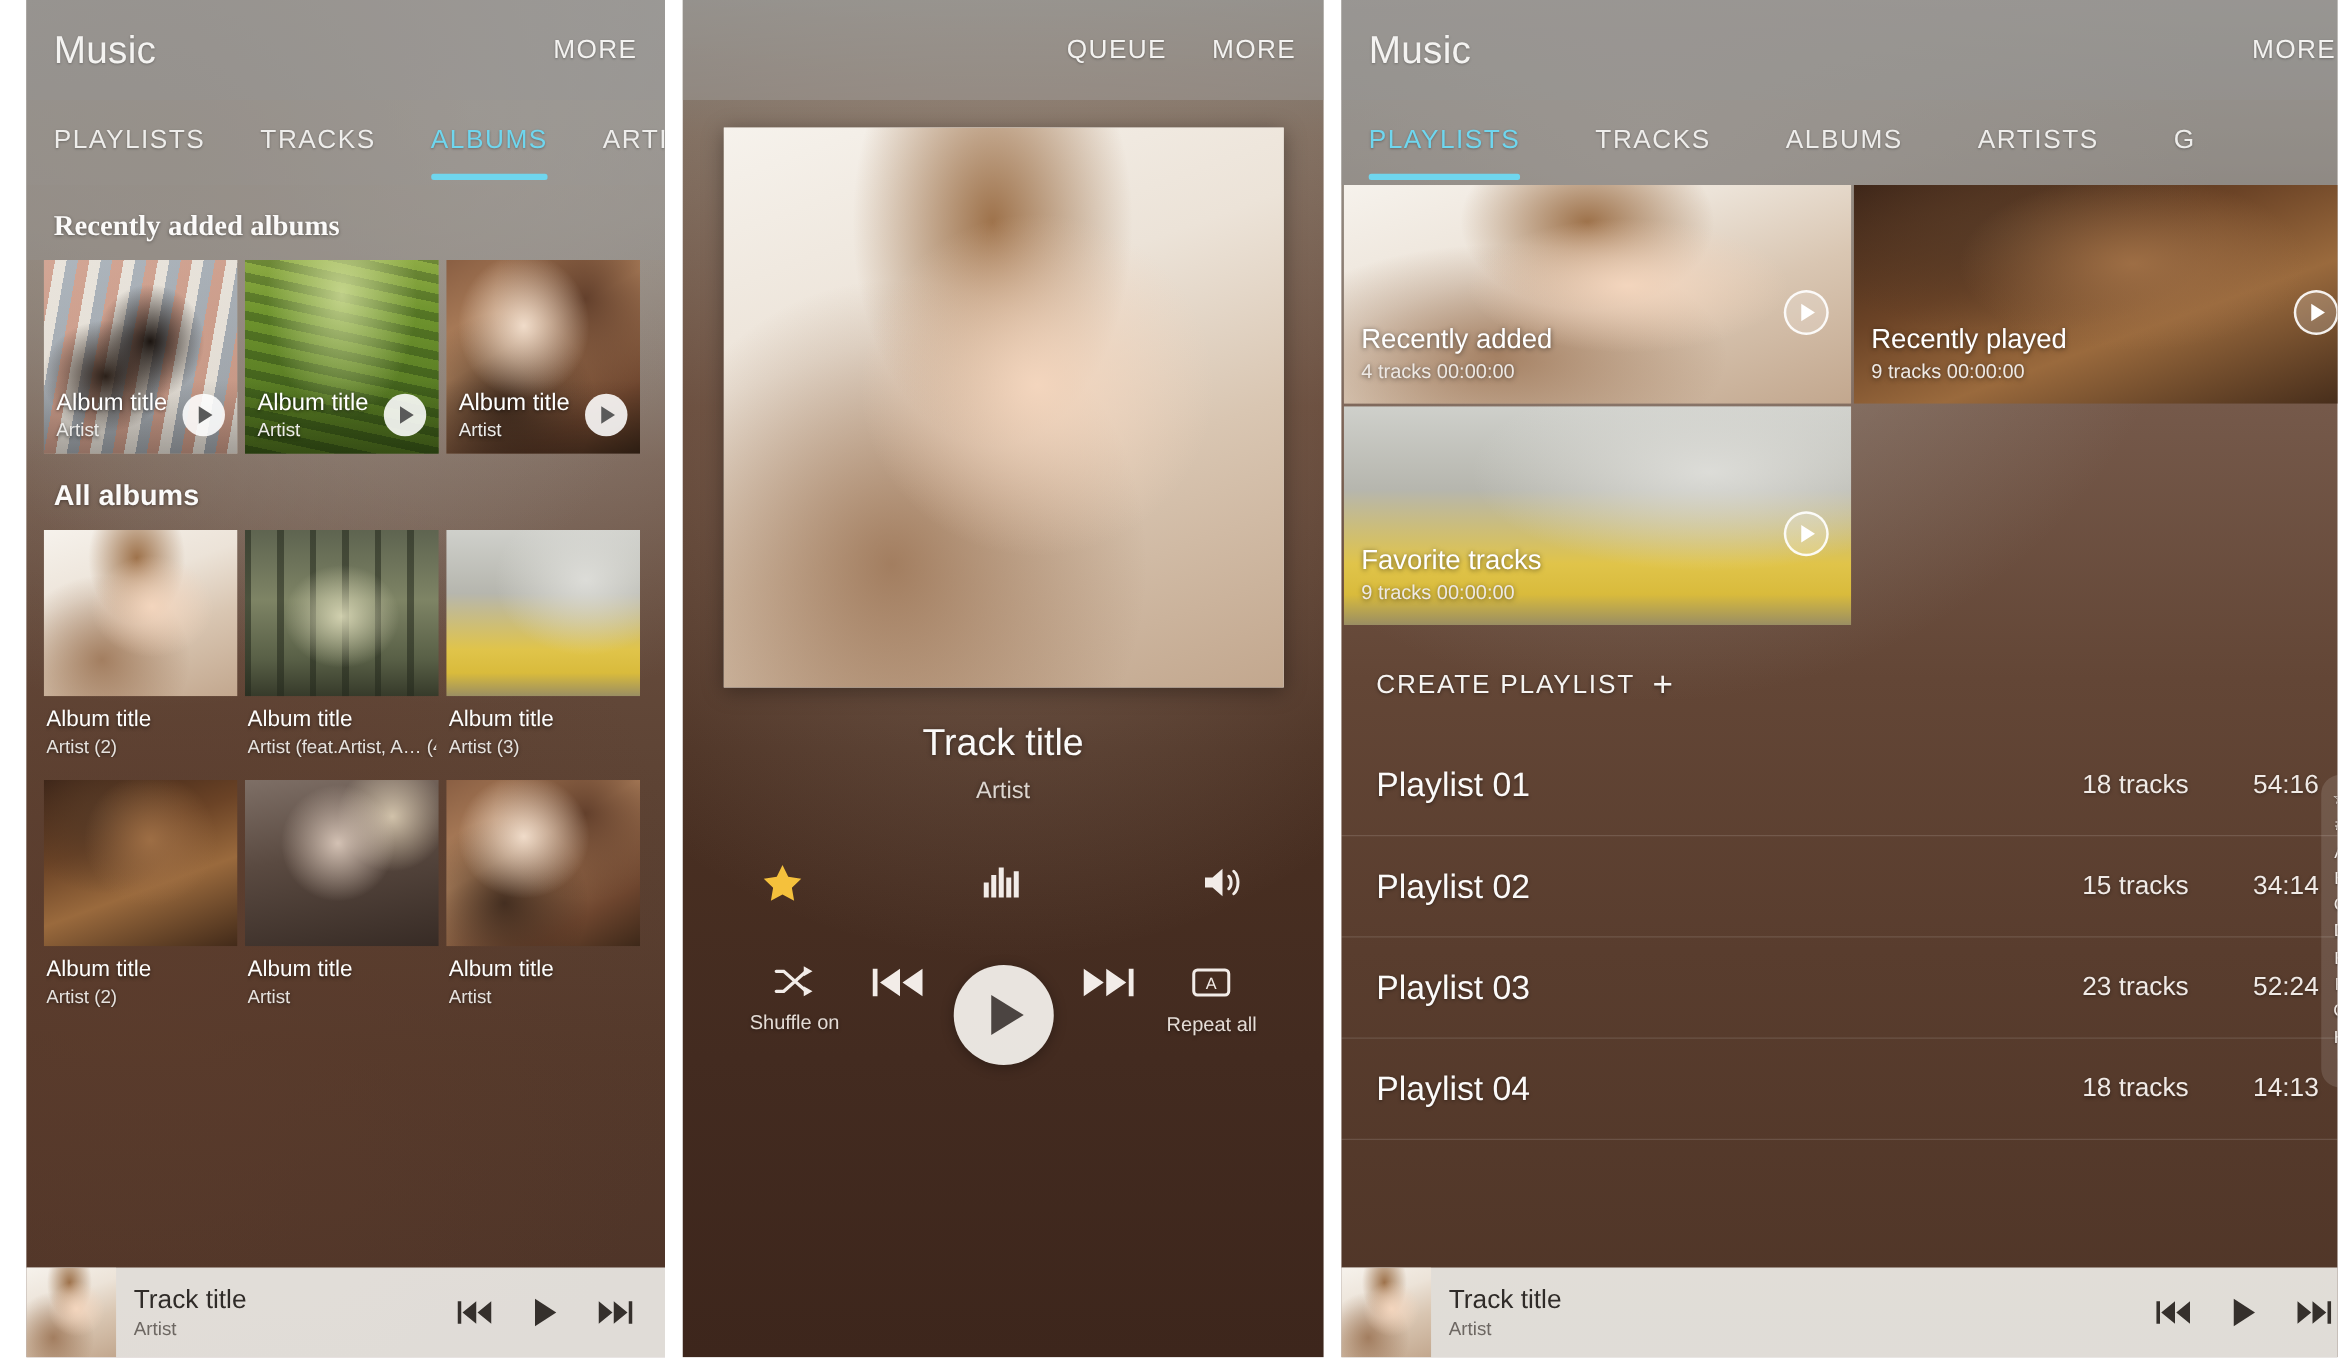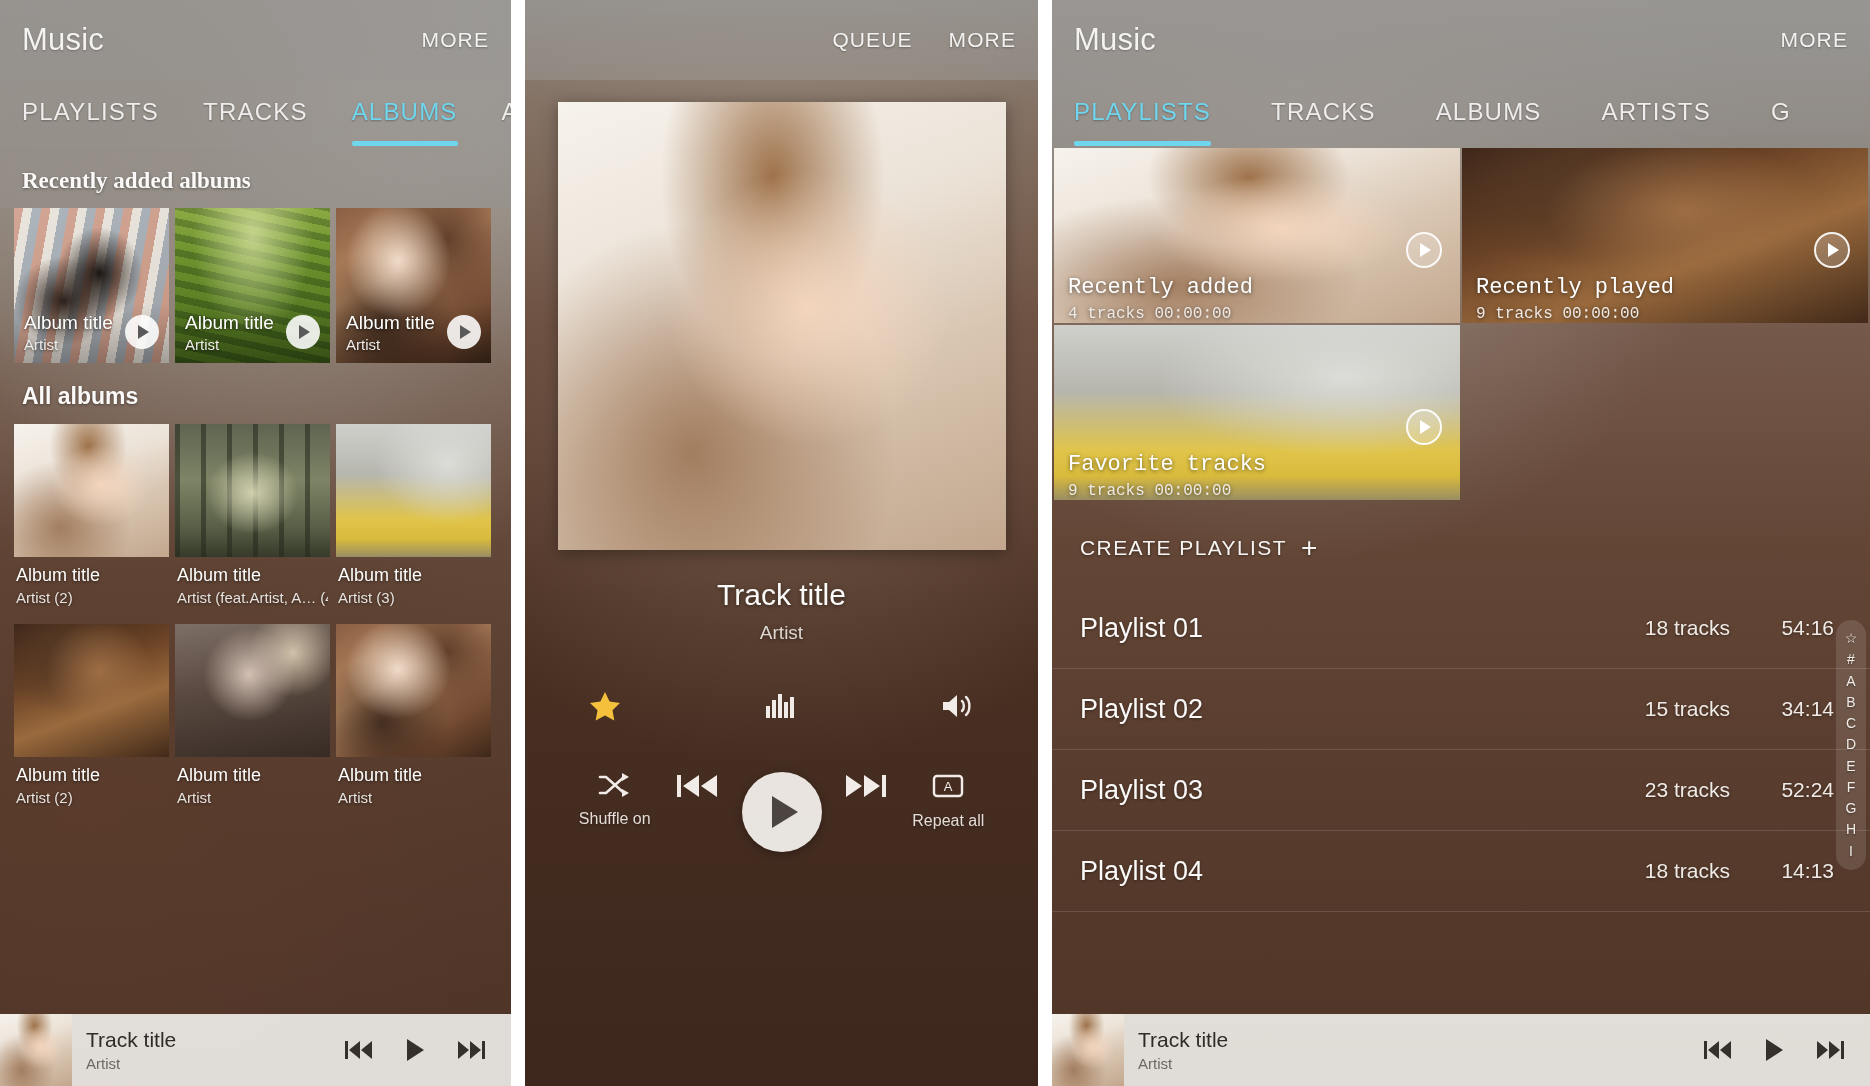--- a/index.html
+++ b/index.html
@@ -2,21 +2,21 @@
 <html><head>
 <meta charset="utf-8">
 <style>
   * { box-sizing: border-box; margin: 0; padding: 0; }
   html, body {
     width: 1870px; height: 1086px;
     background: #ffffff;
     font-family: "Liberation Sans", sans-serif;
     overflow: hidden;
   }
-  .stage { position: relative; width: 1818px; height: 1086px; display: flex; gap: 14px; background:#fff; }
+  .stage { position: relative; width: 1818px; height: 1086px; display: flex; gap: 14px; background:#fff;margin-left:21px; }
 
   
   .panel {
     position: relative;
     height: 1086px;
     overflow: hidden;
     flex: 0 0 auto;
   }
   #panel-albums   { width: 511px; }
   #panel-player   { width: 513px; }
@@ -68,21 +68,21 @@
   .tabs {
     position: relative; z-index: 5;
     height: 68px;
     display: flex; align-items: center;
     padding: 0 22px;
     gap: 44px;
     background: rgba(150,150,150,.38);
     overflow: hidden;
   }
   .tab {
-    font-size: 24px; letter-spacing: 1.2px; color: #eeedeb;
+    font-size: 21px; letter-spacing: 1.2px; color: #eeedeb;
     white-space: nowrap; position: relative; padding-bottom: 4px;
     text-shadow: 0 1px 2px rgba(0,0,0,.3);
   }
   .tab.active { color: #6fd6ee; }
   .tab-underline {
     position: absolute; left: 0; right: 0; bottom: -16px; height: 5px;
     background: #6fd6ee; border-radius: 2px;
   }
 
   
@@ -197,21 +197,21 @@
   }
 
   
   .pl-grid {
     position: relative; z-index: 4;
     display: grid; grid-template-columns: 1fr 1fr; grid-template-rows: 175px 175px;
     gap: 2px; padding: 0 2px;
   }
   .pl-card { position: relative; overflow: hidden; }
   .pl-card .art { position: absolute; inset: 0; }
-  .pl-cap { position: absolute; left: 14px; bottom: 0; font-family: Liberation Mono, monospace; }
+  .pl-cap { position: absolute; left: 14px; bottom: 16px; }
   .pl-cap .n { font-size: 22px; color: #fff; text-shadow: 0 1px 4px rgba(0,0,0,.55); }
   .pl-cap .m { font-size: 16px; color: #eee9e5; text-shadow: 0 1px 4px rgba(0,0,0,.55); margin-top: 5px; }
   .pl-play {
     position: absolute; right: 18px; top: 50%; transform: translateY(-4px);
     width: 36px; height: 36px; border-radius: 50%;
     border: 2px solid rgba(255,255,255,.9);
     background: rgba(255,255,255,.20);
     display: flex; align-items: center; justify-content: center;
   }
   .pl-play::after {

